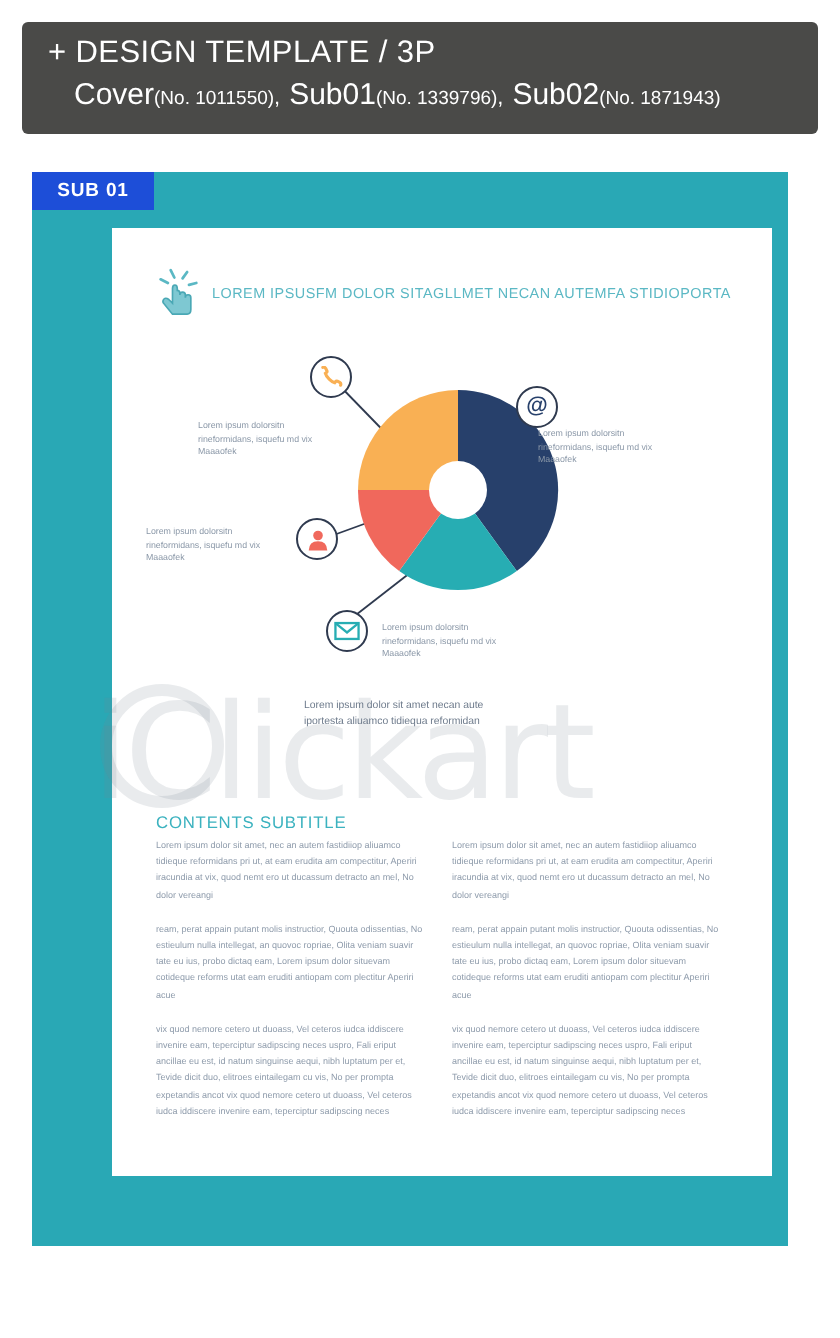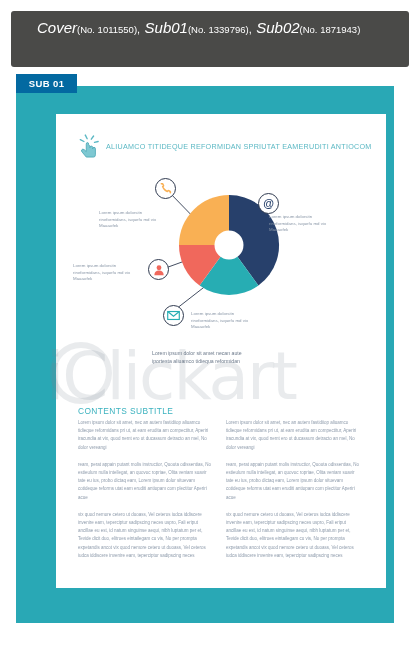--- a/index.html
+++ b/index.html
@@ -33,21 +33,21 @@
     letter-spacing: 0.2px;
     line-height: 20px;
     white-space: nowrap;
   }
   #banner-line2 {
     margin-top: 1px;
     padding-left: 13px;
     line-height: 20px;
     white-space: nowrap;
   }
-  .bn-big { font-size: 15px; font-style: italic; }
+  .bn-big { font-size: 15px; }
   .bn-small { font-size: 9.5px; text-align: center; }
   .bn-sep { font-size: 11px; }
 
   
   #page-frame {
     position: absolute;
     left: 16px;
     top: 86px;
     width: 378px;
     height: 537px;
@@ -59,24 +59,24 @@
     top: 28px;
     width: 330px;
     height: 474px;
     background: #ffffff;
   }
 
   
   #sub-badge {
     position: absolute;
     left: 16px;
-    top: 74px;
+    top: 86px;
     width: 61px;
     height: 19px;
-    background: #0369a1;
+    background: #1d4ed8;
     color: #ffffff;
     font-size: 9.5px;
     font-weight: bold;
     letter-spacing: 0.4px;
     display: flex;
     align-items: center;
     justify-content: center;
   }
 
   
@@ -208,20 +208,21 @@
     width: 62px; height: 62px;
     border-radius: 50%;
     border: 6px solid rgba(120,130,145,0.16);
     box-sizing: border-box;
   }
 </style>
 </head>
 <body>
 
 <div id="top-banner">
+  <div id="banner-line1">+ DESIGN TEMPLATE / 3P</div>
   <div id="banner-line2">
     <span class="bn-big">Cover</span><span class="bn-small">(No. 1011550)</span><span class="bn-sep">,</span>
     <span class="bn-big">Sub01</span><span class="bn-small">(No. 1339796)</span><span class="bn-sep">,</span>
     <span class="bn-big">Sub02</span><span class="bn-small">(No. 1871943)</span>
   </div>
 </div>
 
 <div id="page-frame">
   <div id="page-inner"></div>
 </div>
@@ -232,21 +233,21 @@
   <svg id="hand-icon" viewBox="0 0 24 28">
     <g stroke="#5bb8c4" stroke-width="1.5" stroke-linecap="round">
       <line x1="10" y1="5" x2="8" y2="1"></line>
       <line x1="14.5" y1="5.5" x2="17" y2="2"></line>
       <line x1="6.5" y1="8" x2="2.5" y2="6"></line>
       <line x1="18" y1="9" x2="22" y2="8"></line>
     </g>
     <path d="M9 11 L9 19 L7 17 Q5 15.5 4 17.2 Q3.3 18.4 4.6 19.6 L9 25 L17 25 Q19 25 19 22.5 L19 16 Q19 14.4 17.5 14.4 Q16 14.4 16 16 L16 14.6 Q16 13 14.5 13 Q13 13 13 14.6 L13 13.6 Q13 12 11.6 12 L11.6 11 Q11.6 9.1 10.3 9.1 Q9 9.1 9 11 Z" fill="#7ec8d2" stroke="#4aa8b5" stroke-width="0.9"></path>
   </svg>
   <div id="header-text">
-    <div>ALIUAMCO TITIDEQUE REFORMIDAN SPRIUTAT EAMERUDITI ANTIOCOM</div>
+    <div>LOREM IPSUSFM DOLOR SITAGLLMET NECAN AUTEMFA STIDIOPORTA</div>
   </div>
 </div>
 
 <div id="chart-area">
 
   <svg style="position:absolute;left:0;top:0;width:320px;height:175px;">
     <line x1="108" y1="6" x2="143" y2="42" stroke="#2f3a4f" stroke-width="0.9"></line>
     <line x1="205" y1="22" x2="178" y2="60" stroke="#2f3a4f" stroke-width="0.9"></line>
     <line x1="100" y1="85" x2="133" y2="73" stroke="#2f3a4f" stroke-width="0.9"></line>
     <line x1="116" y1="124" x2="152" y2="96" stroke="#2f3a4f" stroke-width="0.9"></line>

